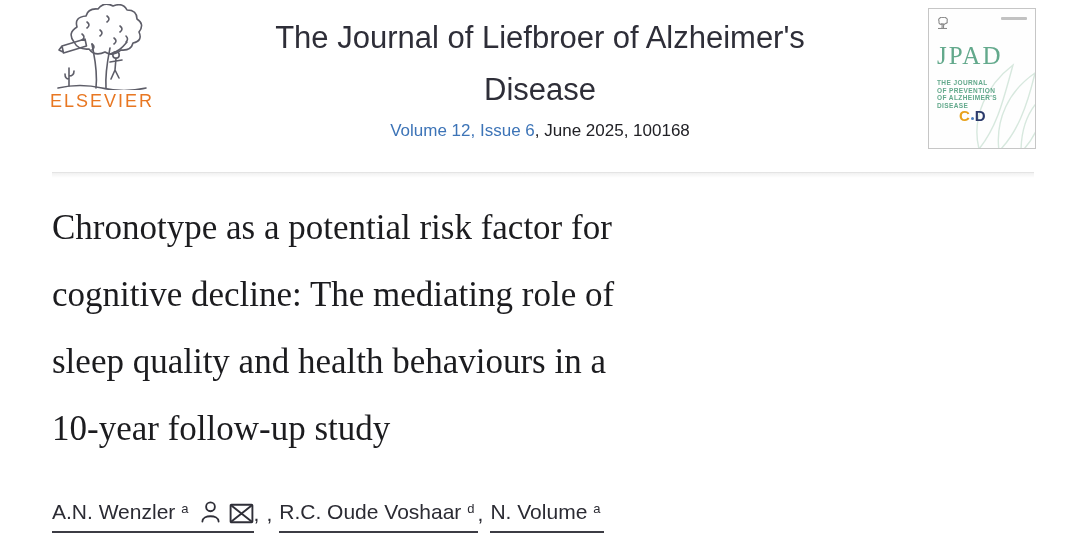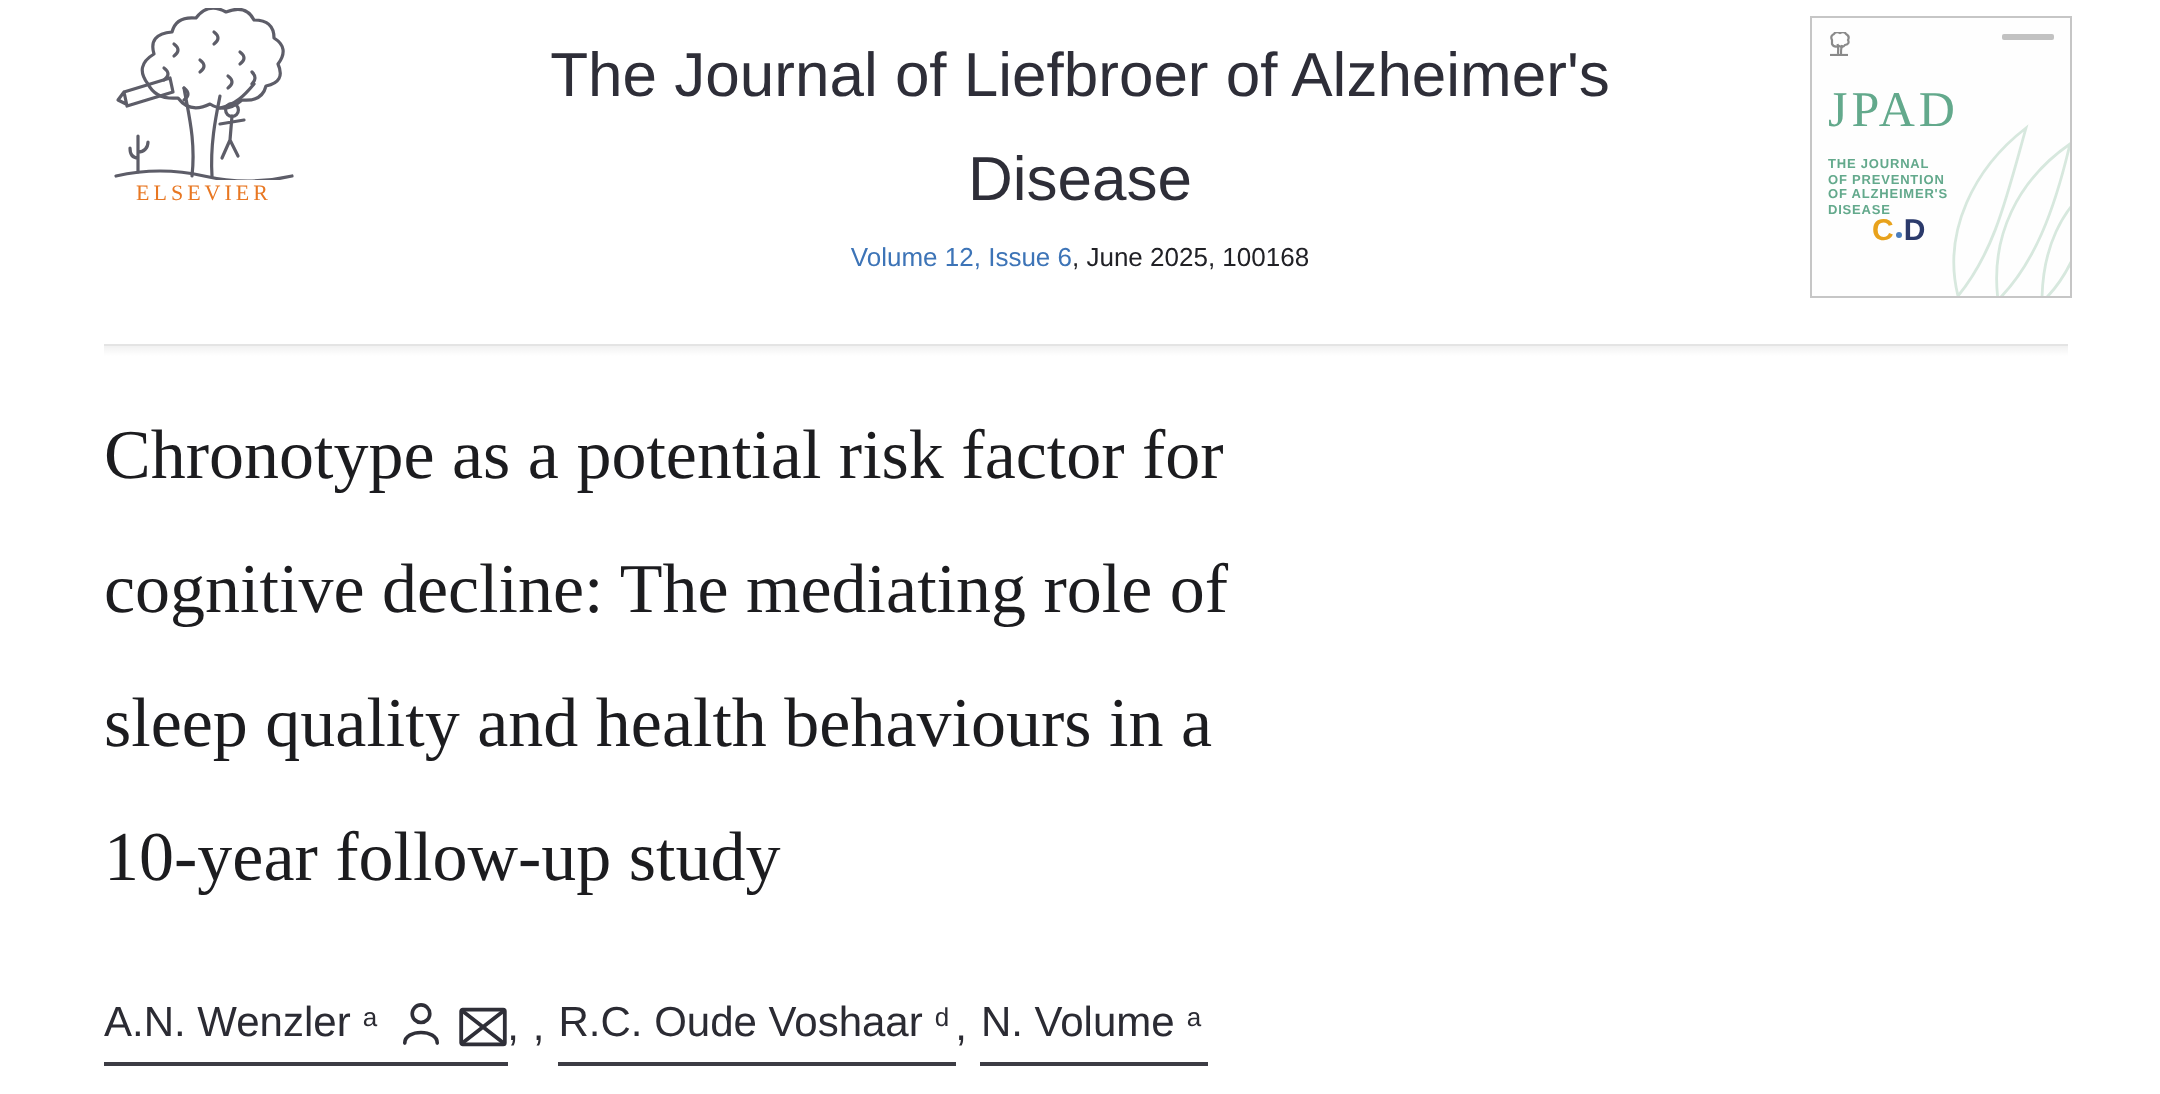--- a/index.html
+++ b/index.html
@@ -9,38 +9,38 @@
     font-family: "Liberation Sans", "DejaVu Sans", sans-serif;
     overflow: hidden;
   }
   .page { position: relative; width: 1080px; height: 547px; }
 
   
   .els-logo { position: absolute; left: 50px; top: 4px; width: 104px; text-align: center; }
   .els-tree svg { display: block; margin: 0 auto; }
   .els-tree path, .els-tree circle { fill: none; stroke: #5d5d68; stroke-width: 1.6; stroke-linecap: round; stroke-linejoin: round; }
   .els-word {
-    font-family: Liberation Serif, serif;
-    font-size: 11px; letter-spacing: 2px;
+    font-family: Liberation Sans, sans-serif;
+    font-size: 18px; letter-spacing: 2px;
     color: #e87722; margin-top: 1px; white-space: nowrap;
   }
 
   
   .journal-center { position: absolute; left: 180px; right: 180px; top: 12px; text-align: center; }
   .journal-title {
     font-size: 31px; font-weight: 400; color: #2e2e38;
     line-height: 52px; white-space: pre-line; cursor: pointer;
   }
-  .issue-line { margin-top: 5px; font-size: 13px; color: #212126; }
+  .issue-line { margin-top: 5px; font-size: 17px; color: #212126; }
   .issue-link { color: #3d74b7; cursor: pointer; }
 
   
   .cover {
     position: absolute; right: 44px; top: 8px;
-    width: 131px; height: 141px;
+    width: 108px; height: 141px;
     background: #fefefe; border: 1px solid #c6c6c6;
     padding: 6px 8px; cursor: pointer; overflow: hidden;
   }
   .cover-top { display: flex; justify-content: space-between; align-items: flex-start; height: 12px; }
   .cover-mini-tree svg path { fill: none; stroke: #8a8a8a; stroke-width: 1.1; }
   .cover-tiny-text { width: 26px; height: 3px; background: #c2c2c2; margin-top: 2px; border-radius: 1px; }
   .cover-acronym {
     font-family: "Liberation Serif", serif;
     font-size: 25px; color: #63a98c; letter-spacing: 2px;
     margin-top: 15px; position: relative; z-index: 2;

